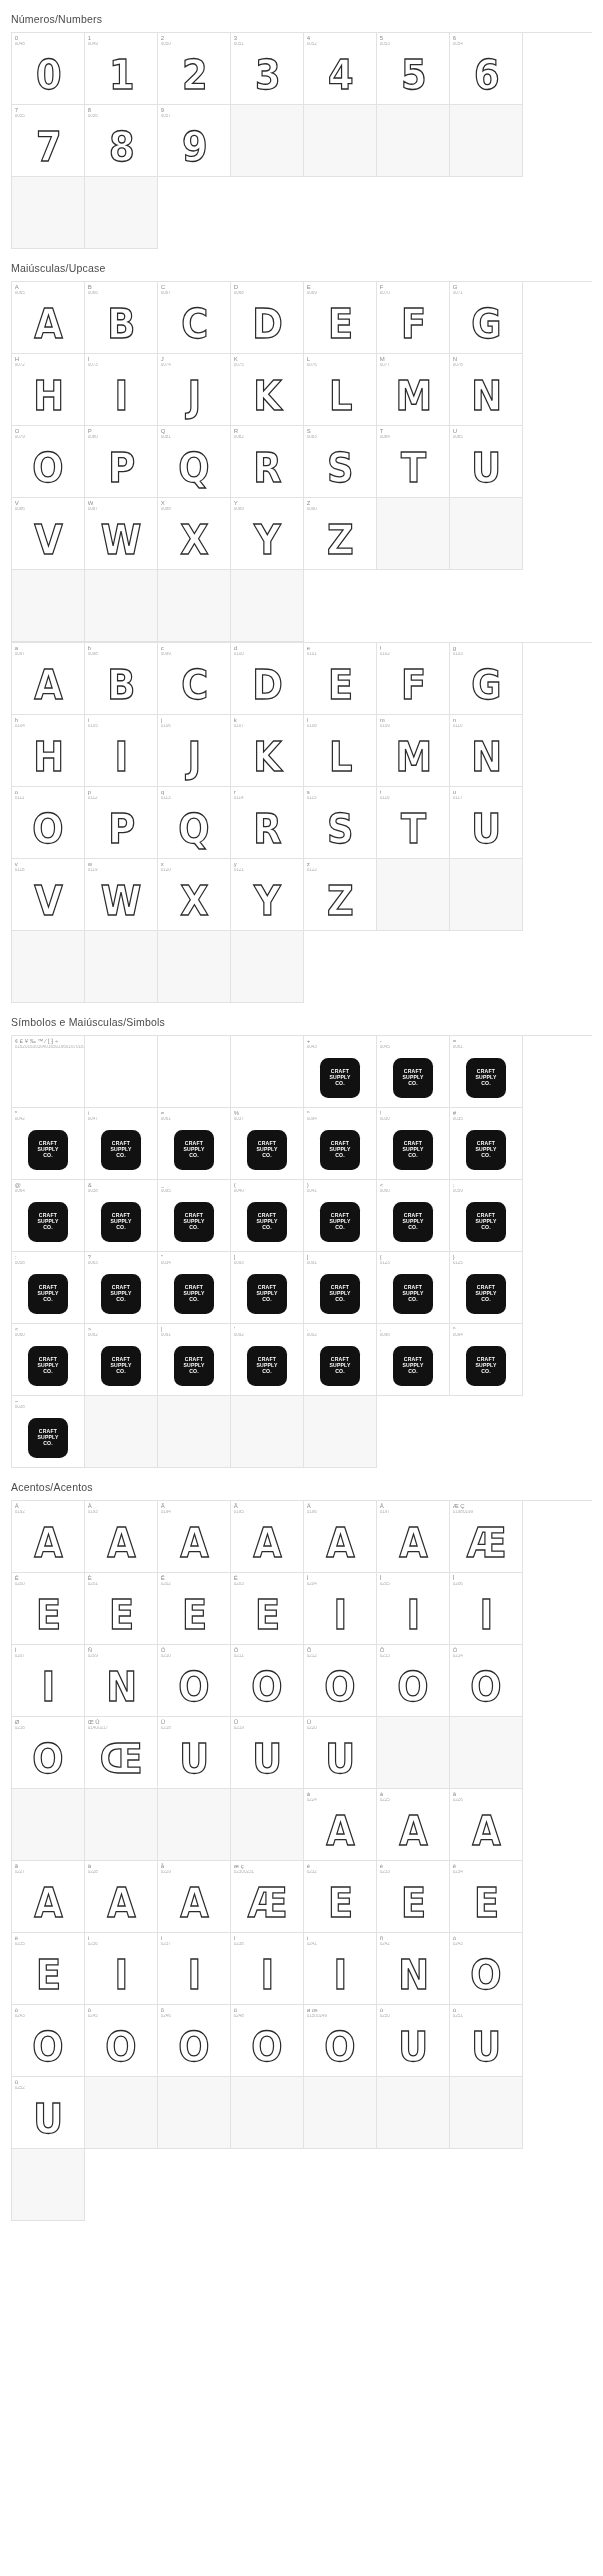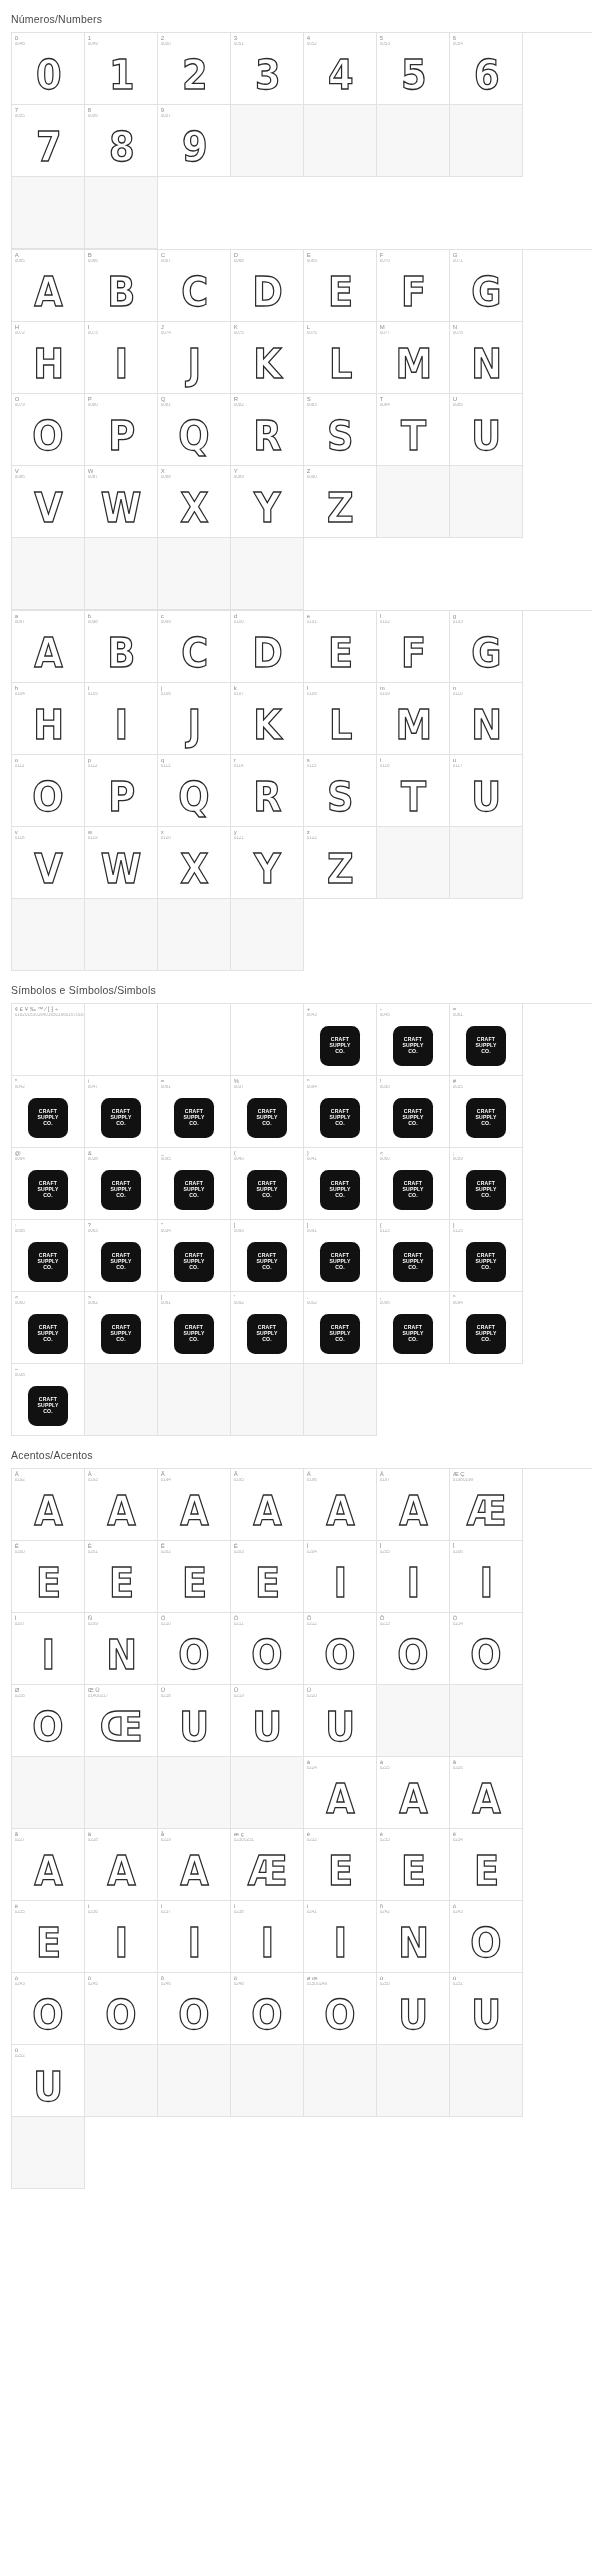--- a/index.html
+++ b/index.html
@@ -182,20 +182,21 @@
             <div class="outline">9</div>
           </div>
         </div>
         <div class="cell empty"></div>
         <div class="cell empty"></div>
         <div class="cell empty"></div>
         <div class="cell empty"></div>
         <div class="cell empty"></div>
         <div class="cell empty"></div>
       </div>
+      <div class="section-title">Maiúsculas/Upcase</div>
       <div class="grid">
         <div class="cell">
           <div class="cp-name">A</div>
           <div class="cp-code">0065</div>
           <div class="glyph">
             <div class="outline">A</div>
           </div>
         </div>
         <div class="cell">
           <div class="cp-name">B</div>
@@ -562,21 +563,21 @@
             <div class="outline">Z</div>
           </div>
         </div>
         <div class="cell empty"></div>
         <div class="cell empty"></div>
         <div class="cell empty"></div>
         <div class="cell empty"></div>
         <div class="cell empty"></div>
         <div class="cell empty"></div>
       </div>
-      <div class="section-title">Símbolos e Símbolos/Simbols</div>
+      <div class="section-title">Símbolos e Maiúsculas/Simbols</div>
       <div class="grid">
         <div class="cell blank">
           <div class="cp-name">¢ £ ¥ ‰ ™ ⁄ ⁅ ⁆ ÷</div>
           <div class="cp-code">01620163016401650166016701680169017001710172</div>
         </div>
         <div class="cell blank">
           <div class="cp-name"></div>
           <div class="cp-code"></div>
         </div>
         <div class="cell blank">

